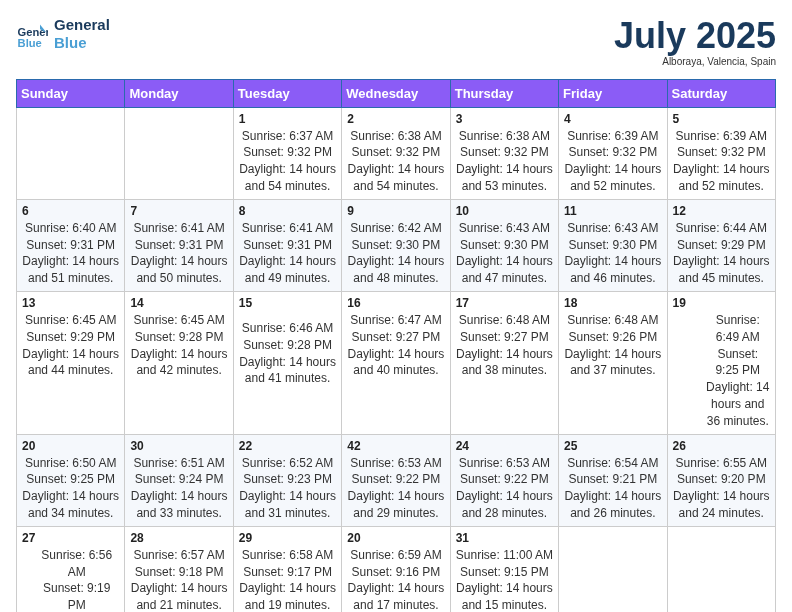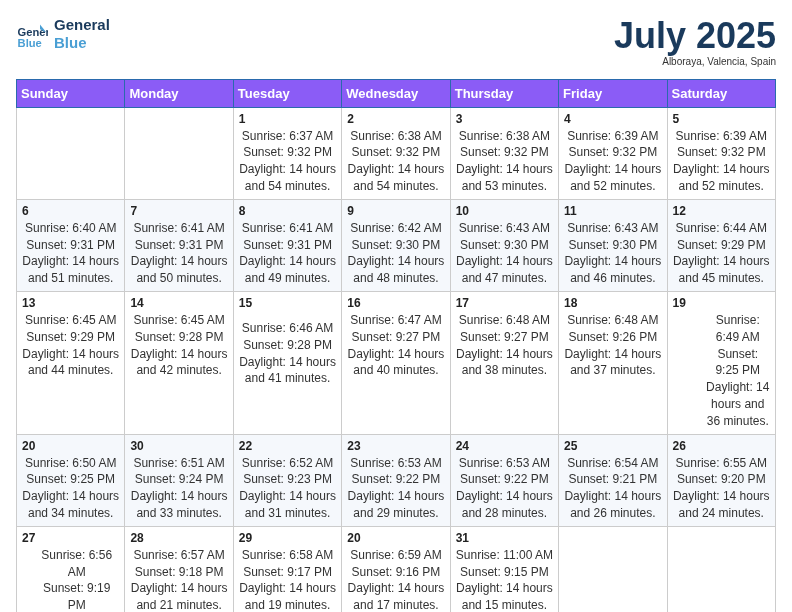--- a/index.html
+++ b/index.html
@@ -251,21 +251,21 @@
 Sunset: 9:24 PM
 Daylight: 14 hours and 33 minutes.</div>
         </td>
         <td>
           <span class="day-number">22</span>
           <div class="day-info" style="white-space: pre-line;">Sunrise: 6:52 AM
 Sunset: 9:23 PM
 Daylight: 14 hours and 31 minutes.</div>
         </td>
         <td>
-          <span class="day-number">23</span>
+          <span class="day-number">42</span>
           <div class="day-info" style="white-space: pre-line;">Sunrise: 6:53 AM
 Sunset: 9:22 PM
 Daylight: 14 hours and 29 minutes.</div>
         </td>
         <td>
           <span class="day-number">24</span>
           <div class="day-info" style="white-space: pre-line;">Sunrise: 6:53 AM
 Sunset: 9:22 PM
 Daylight: 14 hours and 28 minutes.</div>
         </td>

